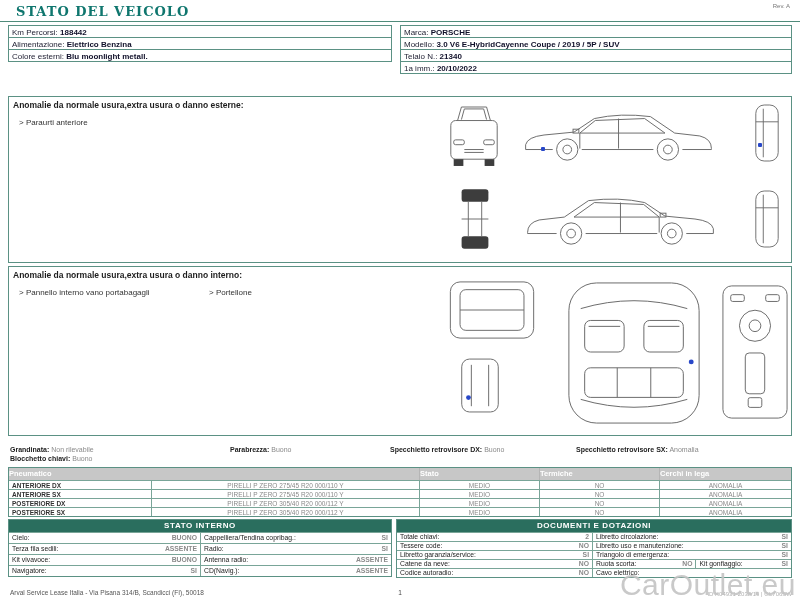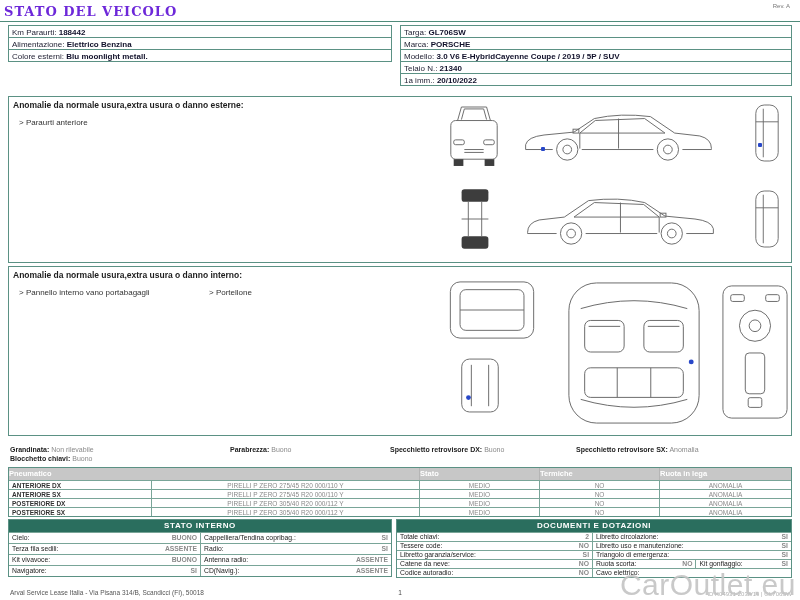--- a/index.html
+++ b/index.html
@@ -2,22 +2,22 @@
 <html><head>
 <meta charset="utf-8">
 <style>
   * { margin:0; padding:0; box-sizing:border-box; }
   html,body { width:800px; height:600px; }
   body { font-family:"Liberation Sans", sans-serif; background:#f4f4f4; }
   .page { position:relative; width:800px; height:600px; background:#ffffff; overflow:hidden; }
 
   
   .topbar { position:absolute; left:0; top:0; width:800px; height:22px; border-bottom:1px solid #4f8b7a; }
-  .doc-title { position:absolute; left:4px; top:4px; font-family:"DejaVu Serif", serif; font-weight:bold;
-               font-size:13px; letter-spacing:1px; color:#6d28d9; }
+  .doc-title { position:absolute; left:16px; top:4px; font-family:"DejaVu Serif", serif; font-weight:bold;
+               font-size:13px; letter-spacing:1px; color:#0f766e; }
   .rev { position:absolute; right:10px; top:3px; font-size:6px; color:#777; }
 
   
   .info-col { position:absolute; top:26px; }
   .info-left  { left:8px;  width:384px; }
   .info-right { left:400px; width:392px; }
   .info-row { height:13px; line-height:11px; border:1px solid #5b9184; margin-top:-1px;
               padding:1px 3px; font-size:8px; white-space:nowrap; overflow:hidden; }
   .info-row .lbl { color:#1d1d30; }
   .info-row .val { color:#10102a; font-weight:bold; }
@@ -83,38 +83,34 @@
 
 <div class="page">
 
   <div class="topbar">
     <div class="doc-title">STATO DEL VEICOLO</div>
     <div class="rev">Rev. A</div>
   </div>
 
   <div class="info-col info-left">
     <div class="info-row">
-      <span class="lbl">Km Paraurti:</span>
+      <span class="lbl">Km Percorsi:</span>
       <span class="val">188442</span>
     </div>
     <div class="info-row">
       <span class="lbl">Alimentazione:</span>
       <span class="val">Elettrico Benzina</span>
     </div>
     <div class="info-row">
       <span class="lbl">Colore esterni:</span>
       <span class="val">Blu moonlight metall.</span>
     </div>
   </div>
 
   <div class="info-col info-right">
-    <div class="info-row">
-      <span class="lbl">Targa:</span>
-      <span class="val">GL706SW</span>
-    </div>
     <div class="info-row">
       <span class="lbl">Marca:</span>
       <span class="val">PORSCHE</span>
     </div>
     <div class="info-row">
       <span class="lbl">Modello:</span>
       <span class="val">3.0 V6 E-HybridCayenne Coupe / 2019 / 5P / SUV</span>
     </div>
     <div class="info-row">
       <span class="lbl">Telaio N.:</span>
@@ -248,21 +244,21 @@
     <div class="pair" style="left:568px; top:0;">
       <span class="lbl">Specchietto retrovisore SX:</span>
       <span class="val">Anomalia</span>
     </div>
   </div>
 
   <div class="tires">
     <div class="hc first">Pneumatico</div>
     <div class="hc">Stato</div>
     <div class="hc">Termiche</div>
-    <div class="hc">Ruota in lega</div>
+    <div class="hc">Cerchi in lega</div>
 
     <div class="c first pos">ANTERIORE DX</div>
     <div class="c gray">PIRELLI P ZERO 275/45 R20 000/110 Y</div>
     <div class="c gray">MEDIO</div>
     <div class="c gray">NO</div>
     <div class="c gray">ANOMALIA</div>
 
     <div class="c first pos">ANTERIORE SX</div>
     <div class="c gray">PIRELLI P ZERO 275/45 R20 000/110 Y</div>
     <div class="c gray">MEDIO</div>

